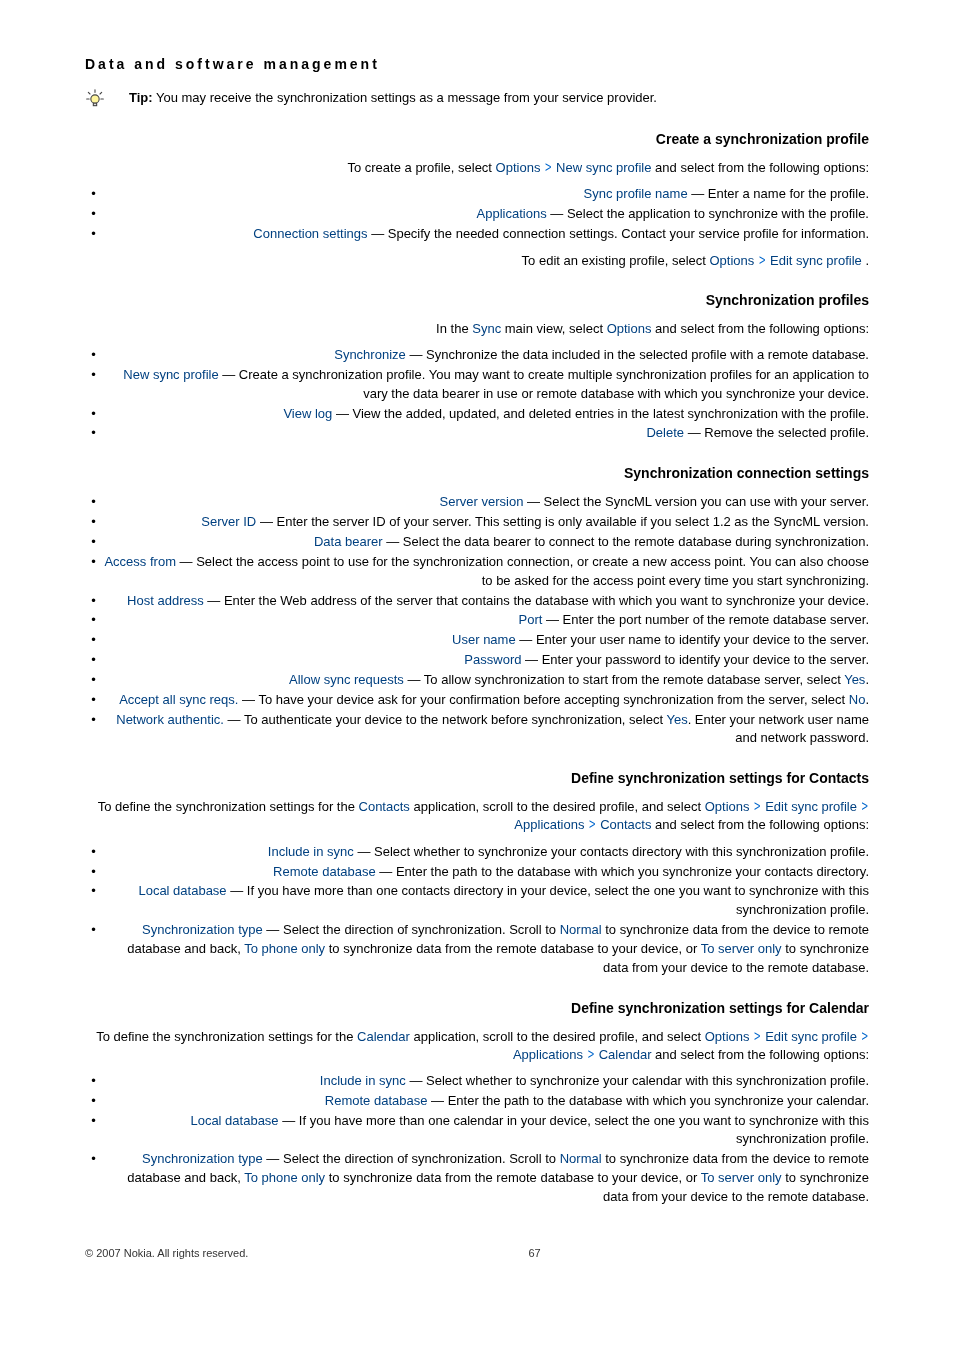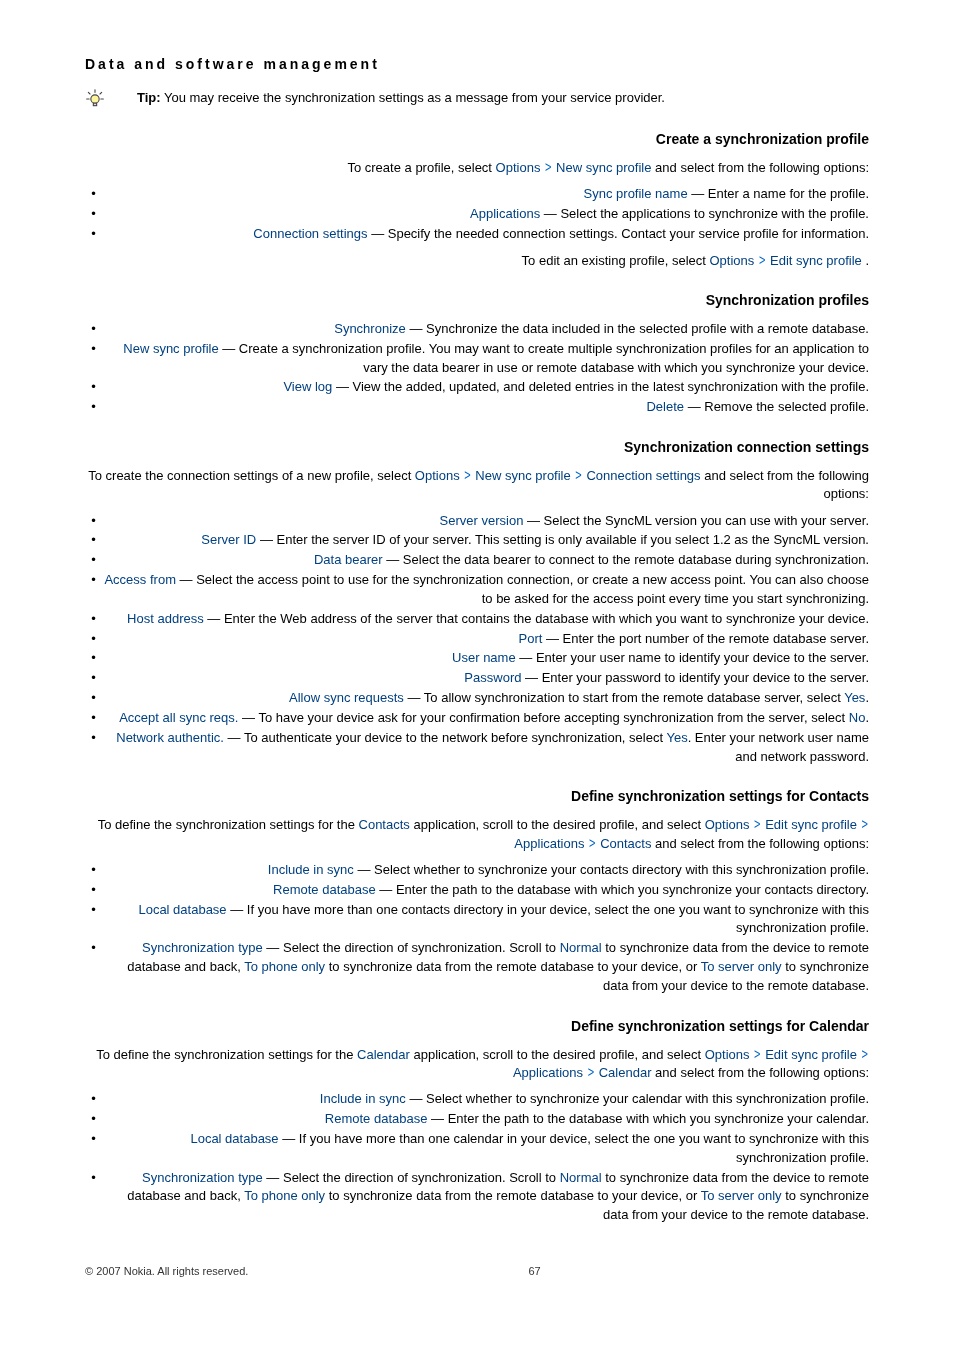--- a/index.html
+++ b/index.html
@@ -16,21 +16,21 @@
   }
   .page-header {
     font-weight: bold;
     font-size: 14px;
     letter-spacing: 3px;
     margin-bottom: 18px;
   }
   .tip-row {
     display: flex;
     align-items: flex-start;
-    gap: 32px;
+    gap: 24px;
     margin-bottom: 22px;
   }
   .tip-icon {
     width: 20px;
     height: 20px;
     display:inline-block;
     color:#555;
     margin-top:-1px;
   }
   .tip-text .bold { font-weight: bold; }
@@ -81,53 +81,51 @@
     <h3>Create a synchronization profile</h3>
     <p>
       <span>To create a profile, select </span>
       <span class="navy">Options</span>
       <span class="chev">&gt;</span>
       <span class="navy">New sync profile</span>
       <span> and select from the following options:</span>
     </p>
     <ul>
       <li><span class="navy">Sync profile name</span><span>  — Enter a name for the profile.</span></li>
-      <li><span class="navy">Applications</span><span> — Select the applications to synchronize with the profile.</span></li>
+      <li><span class="navy">Applications</span><span> — Select the application to synchronize with the profile.</span></li>
       <li><span class="navy">Connection settings</span><span> — Specify the needed connection settings. Contact your service profile for information.</span></li>
     </ul>
     <p>
       <span>To edit an existing profile, select </span>
       <span class="navy">Options</span>
       <span class="chev">&gt;</span>
       <span class="navy">Edit sync profile</span>
       <span>.</span>
     </p>
   </div>
 
   <div class="section">
     <h3>Synchronization profiles</h3>
+    <p>
+      <span>In the </span>
+      <span class="navy">Sync</span>
+      <span> main view, select </span>
+      <span class="navy">Options</span>
+      <span> and select from the following options:</span>
+    </p>
     <ul>
       <li><span class="navy">Synchronize</span><span> — Synchronize the data included in the selected profile with a remote database.</span></li>
       <li><span class="navy">New sync profile</span><span> — Create a synchronization profile. You may want to create multiple synchronization profiles for an application to vary the data bearer in use or remote database with which you synchronize your device.</span></li>
       <li><span class="navy">View log</span><span> — View the added, updated, and deleted entries in the latest synchronization with the profile.</span></li>
       <li><span class="navy">Delete</span><span> — Remove the selected profile.</span></li>
     </ul>
   </div>
 
   <div class="section">
     <h3>Synchronization connection settings</h3>
-    <p>
-      <span>To create the connection settings of a new profile, select </span>
-      <span class="navy">Options</span>
-      <span class="chev">&gt;</span>
-      <span class="navy">New sync profile</span>
-      <span class="chev">&gt;</span>
-      <span class="navy">Connection settings</span>
-      <span> and select from the following options:</span>
-    </p>
     <ul>
       <li><span class="navy">Server version</span><span> — Select the SyncML version you can use with your server.</span></li>
       <li><span class="navy">Server ID</span><span> — Enter the server ID of your server. This setting is only available if you select 1.2 as the SyncML version.</span></li>
       <li><span class="navy">Data bearer</span><span> — Select the data bearer to connect to the remote database during synchronization.</span></li>
       <li><span class="navy">Access from</span><span> — Select the access point to use for the synchronization connection, or create a new access point. You can also choose to be asked for the access point every time you start synchronizing.</span></li>
       <li><span class="navy">Host address</span><span> — Enter the Web address of the server that contains the database with which you want to synchronize your device.</span></li>
       <li><span class="navy">Port</span><span> — Enter the port number of the remote database server.</span></li>
       <li><span class="navy">User name</span><span> — Enter your user name to identify your device to the server.</span></li>
       <li><span class="navy">Password</span><span> — Enter your password to identify your device to the server.</span></li>
       <li><span class="navy">Allow sync requests</span><span> — To allow synchronization to start from the remote database server, select </span><span class="navy">Yes</span><span>.</span></li>

